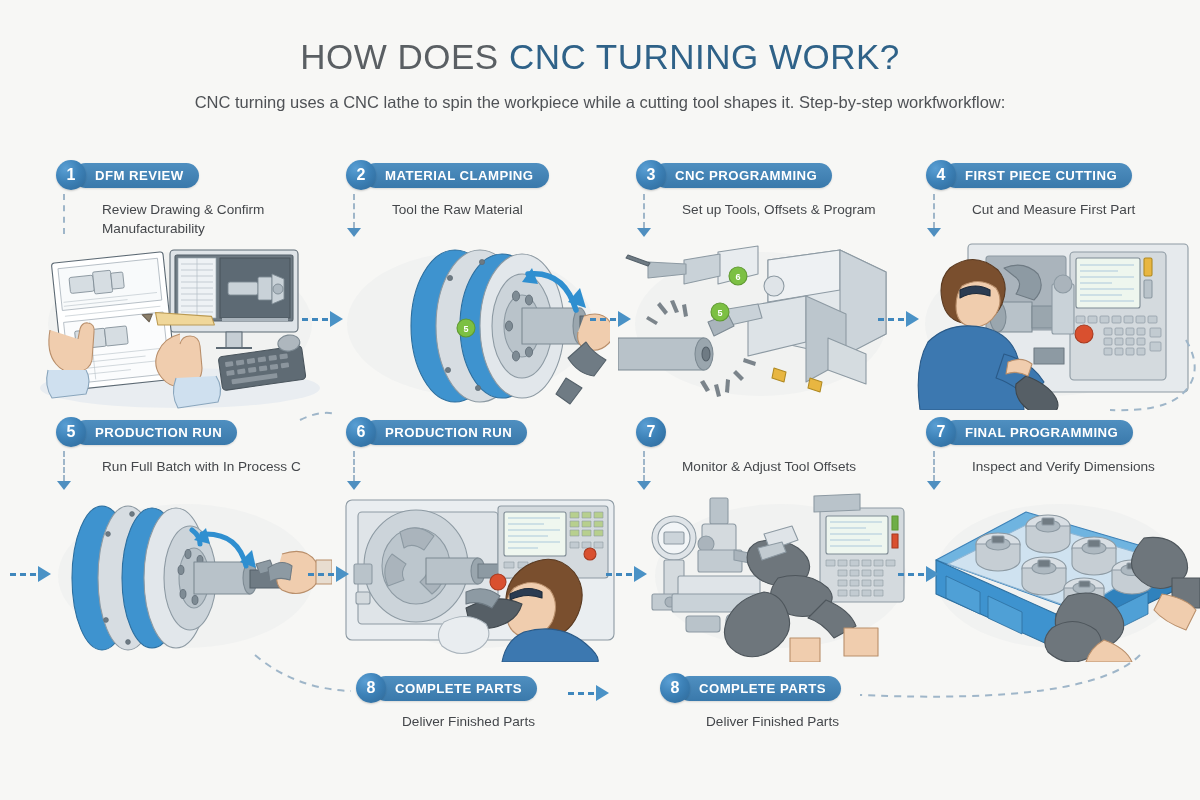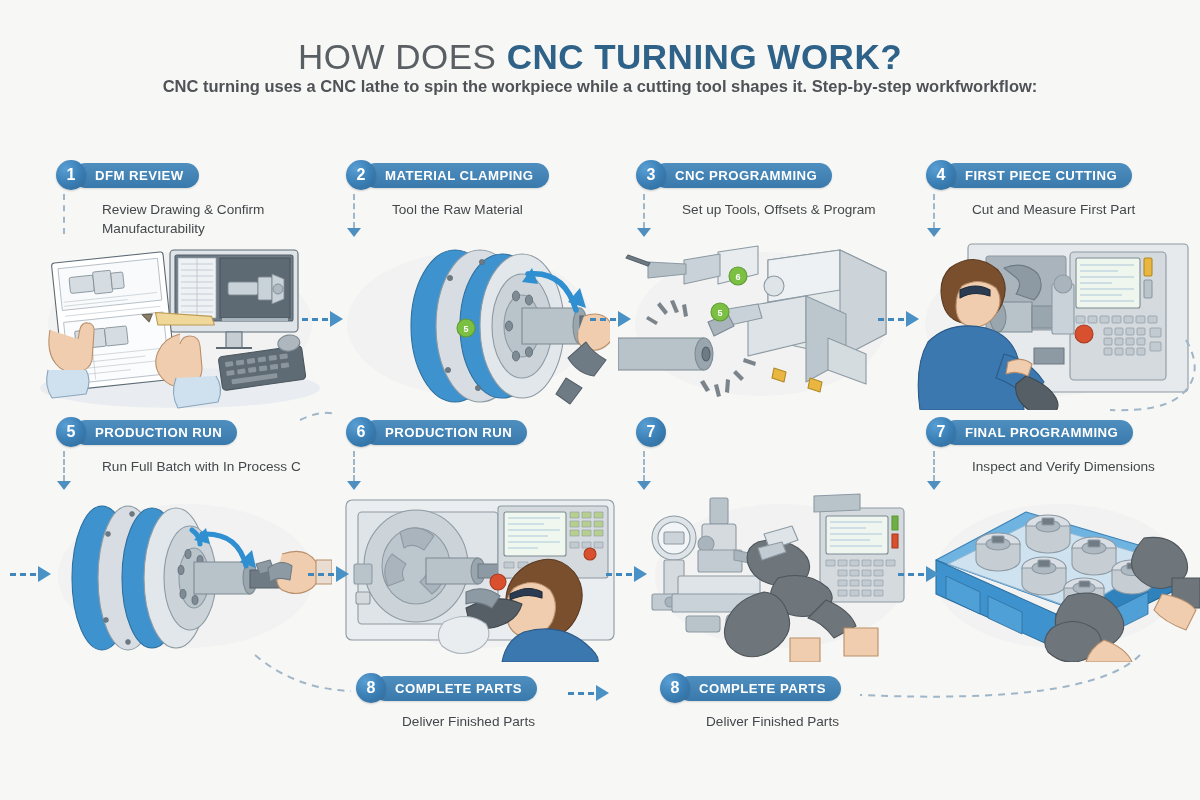--- a/index.html
+++ b/index.html
@@ -16,26 +16,27 @@
   
   .header { text-align: center; padding-top: 38px; }
 
   .title {
     font-size: 35px;
     font-weight: 400;
     letter-spacing: 0.5px;
     color: #5a5f63;
     line-height: 1.1;
   }
-  .title .accent { color: #2f6288; font-weight: 700; }
+  .title .accent { color: #2f6288; font-weight: 400; }
 
   .subtitle {
+    margin-top: 16px;
     font-size: 16.5px;
     color: #4f5256;
-    font-weight: 700;
+    font-weight: 400;
   }
 
   
   .row {
     position: absolute;
     display: flex;
     width: 1200px;
   }
   .row-1 { top: 160px; left: 0; }
   .row-2 { top: 417px; left: 0; }
@@ -240,20 +241,21 @@
       <div class="pill">PRODUCTION RUN</div>
     </div>
     <div class="vdash" style="top:34px;height:30px"></div>
     <div class="vdash-arrow" style="top:64px"></div>
   </div>
 
   <div class="step col-2">
     <div class="badge-row">
       <div class="num-circle">7</div>
     </div>
+    <div class="desc">Monitor &amp; Adjust Tool Offsets</div>
     <div class="vdash" style="top:34px;height:30px"></div>
     <div class="vdash-arrow" style="top:64px"></div>
   </div>
 
   <div class="step col-3">
     <div class="badge-row">
       <div class="num-circle">7</div>
       <div class="pill">FINAL PROGRAMMING</div>
     </div>
     <div class="desc">Inspect and Verify Dimensions</div>

